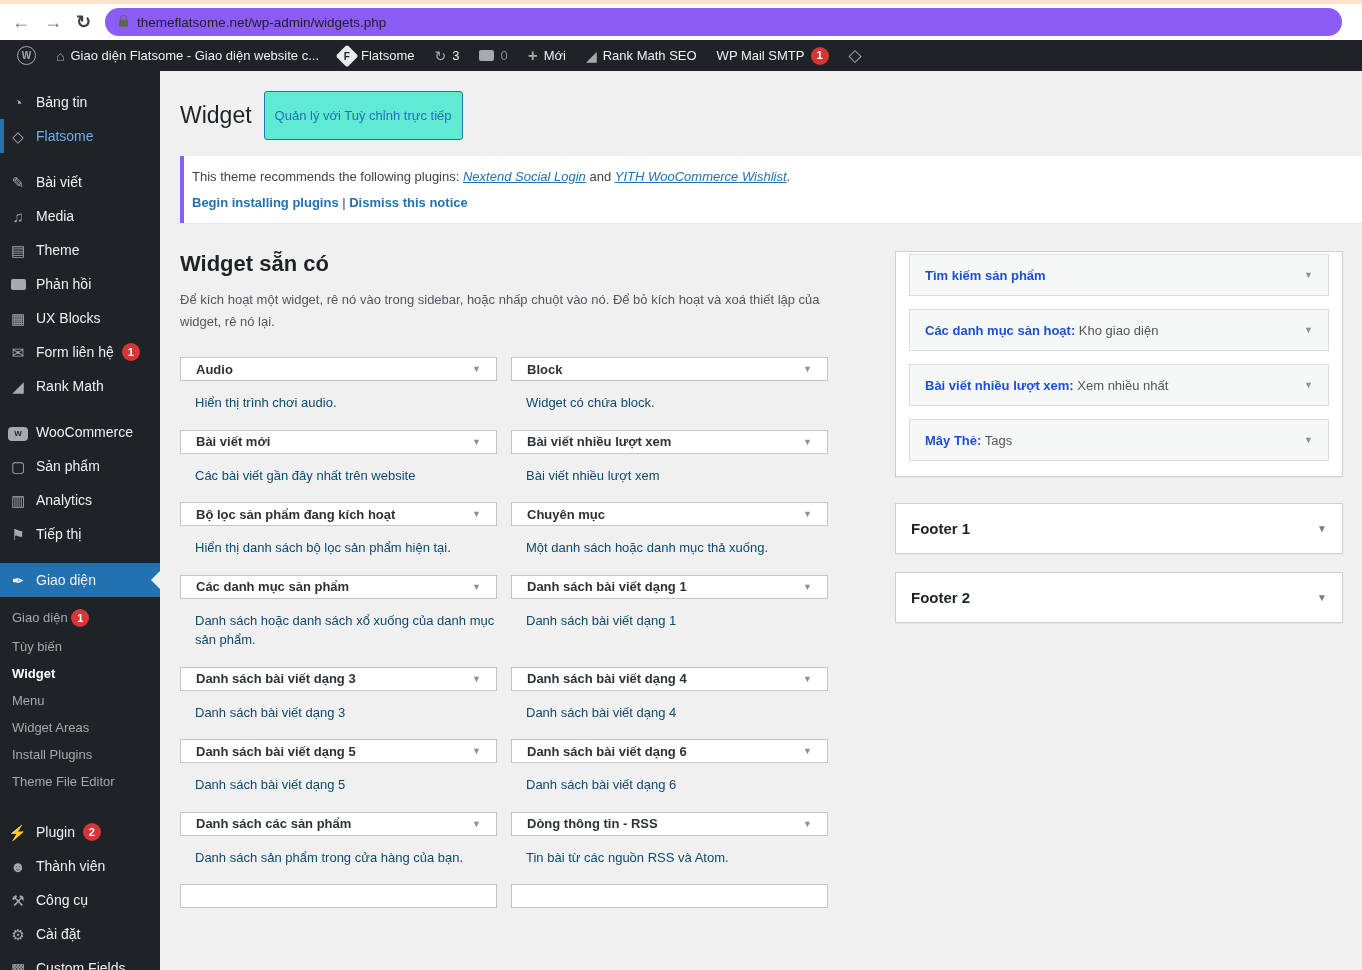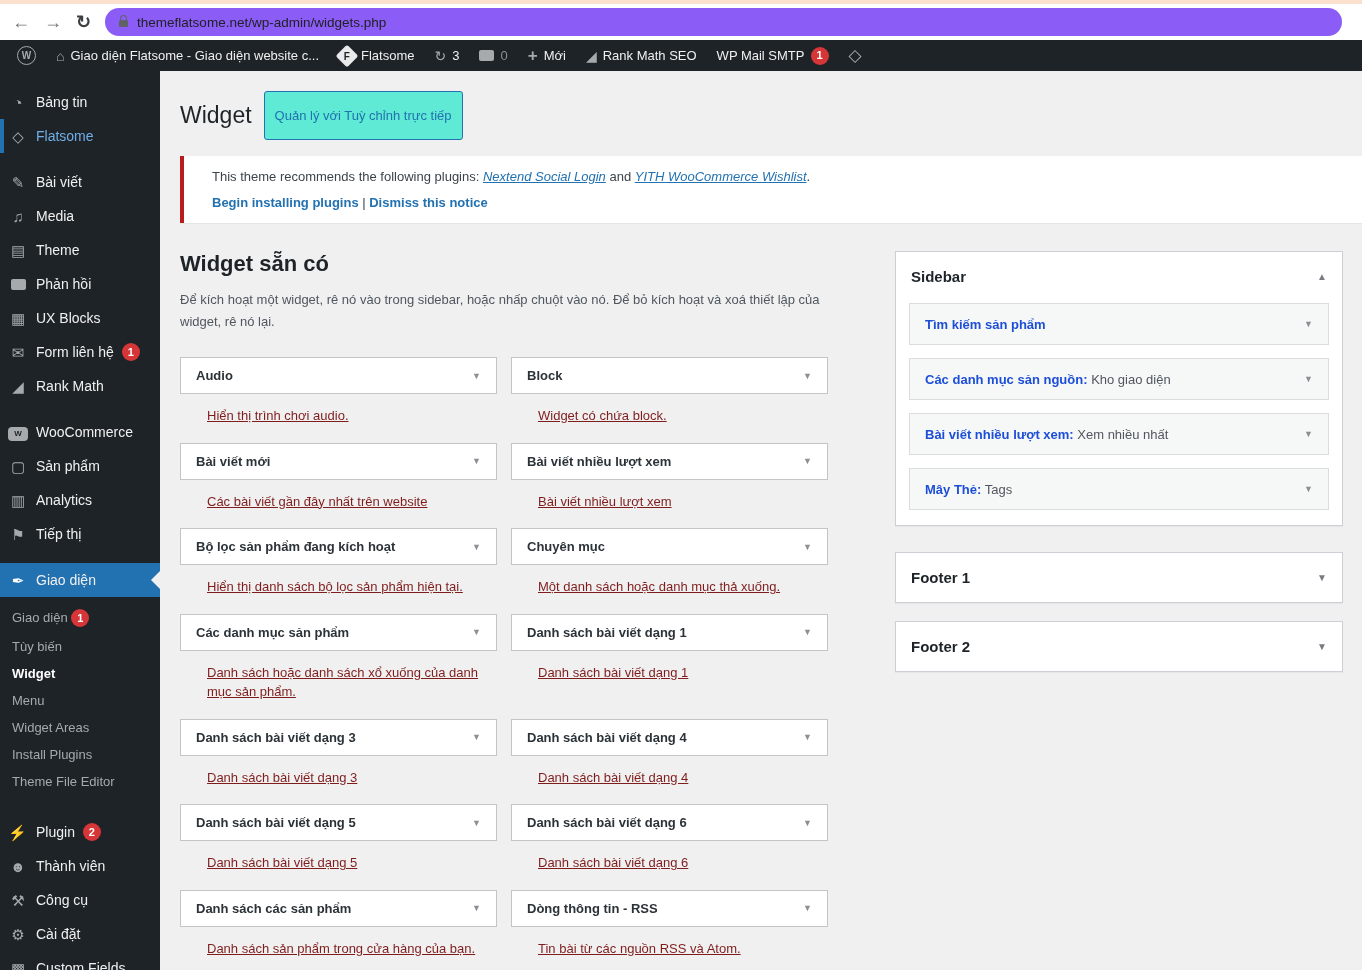--- a/index.html
+++ b/index.html
@@ -56,36 +56,36 @@
   .submenu-item { display:block; padding:6px 12px; font-size:13px; color:#a5aaaf; cursor:pointer; white-space:nowrap; }
   .submenu-item.current { color:#fff; font-weight:bold; }
   .woo-pill { display:inline-flex; align-items:center; justify-content:center; width:20px; height:14px;
     background:#a7aaad; color:#1d2327; border-radius:4px; font-size:8px; font-weight:bold; }
   
   .content { flex:1; background:#f0f0f1; overflow:hidden; position:relative; }
   .title-row { display:flex; align-items:center; gap:12px; margin:20px 0 0 20px; }
   .page-title { font-size:23px; font-weight:400; color:#1d2327; margin:0; }
   .manage-btn { background:#5eead4; border:1px solid #2271b1; color:#2271b1; border-radius:3px;
     padding:16px 10px; font-size:13px; cursor:pointer; font-family:inherit; }
-  .notice { margin:16px 0 0 20px; background:#fff; border-left:4px solid #b91c1c;
-    box-shadow:0 1px 1px rgba(0,0,0,.04); padding:2px 28px; }
+  .notice { margin:16px 0 0 20px; background:#fff; border-left:4px solid #8b5cf6;
+    box-shadow:0 1px 1px rgba(0,0,0,.04); padding:2px 8px; }
   .notice p { margin:11px 0; font-size:13px; color:#3c434a; }
   .notice a { color:#2271b1; cursor:pointer; }
   .plugin-link { font-style:italic; text-decoration:underline; }
   .action-link { font-weight:bold; }
   .main-row { display:flex; margin-top:28px; padding-left:20px; }
   .left-col { width:648px; flex:none; }
   .avail-heading { font-size:22px; font-weight:bold; margin:0 0 12px; color:#1d2327; }
   .avail-desc { margin:0 0 24px; color:#50575e; font-size:13px; line-height:1.7; width:645px; }
   .cards-grid { display:grid; grid-template-columns:1fr 1fr; column-gap:14px; }
-  .card { height:37px; background:#fff; border:1px solid #c3c4c7; display:flex; align-items:center;
+  .card { height:24px; background:#fff; border:1px solid #c3c4c7; display:flex; align-items:center;
     padding:0 15px; cursor:grab; }
   .card-title { font-weight:bold; font-size:13px; color:#2c3338; }
   .card-arrow, .row-arrow { margin-left:auto; color:#8c8f94; font-size:9px; }
-  .card-caption { margin:12px 0 17px 27px; color:#7f1d1d; font-size:13px; line-height:1.5; min-height:1px;text-decoration:underline; }
+  .card-caption { margin:12px 0 17px 15px; color:#0c4a6e; font-size:13px; line-height:1.5; min-height:1px; }
   
   .right-col { width:448px; flex:none; margin-left:67px; }
   .panel { background:#fff; border:1px solid #ccd0d4; box-shadow:0 1px 1px rgba(0,0,0,.04); margin-bottom:26px; }
   .panel-head { display:flex; align-items:center; height:49px; padding:0 15px; cursor:pointer; }
   .panel-title { font-size:15px; font-weight:bold; color:#1d2327; }
   .panel-toggle { margin-left:auto; color:#787c82; font-size:10px; }
   .panel-body { padding:2px 13px 2px; }
   .warea-row { height:42px; background:#f6f7f7; border:1px solid #dcdcde; display:flex; align-items:center;
     padding:0 15px; margin-bottom:13px; cursor:grab; }
   .warea-name { font-weight:bold; font-size:13px; color:#1d4ed8; white-space:pre; }
@@ -386,32 +386,28 @@
               
             </div>
 
           </div>
 
         </div>
       </div>
 
       <div class="right-col">
         <div class="panel">
-          <div class="panel-head">
-            <span class="panel-title">Sidebar</span>
-            <span class="panel-toggle">▲</span>
-          </div>
           <div class="panel-body">
             <div class="warea-row">
               <span class="warea-name">Tìm kiếm sản phẩm</span>
               <span class="warea-value"></span>
               <span class="row-arrow">▼</span>
             </div>
             <div class="warea-row">
-              <span class="warea-name">Các danh mục sản nguồn:</span>
+              <span class="warea-name">Các danh mục sản hoạt:</span>
               <span class="warea-value"> Kho giao diện</span>
               <span class="row-arrow">▼</span>
             </div>
             <div class="warea-row">
               <span class="warea-name">Bài viết nhiều lượt xem:</span>
               <span class="warea-value"> Xem nhiều nhất</span>
               <span class="row-arrow">▼</span>
             </div>
             <div class="warea-row">
               <span class="warea-name">Mây Thẻ:</span>

